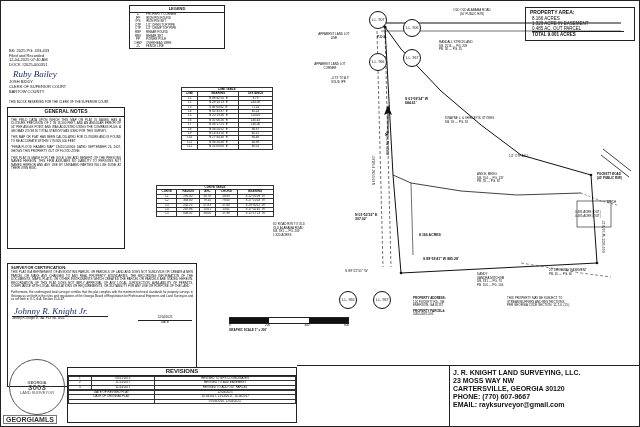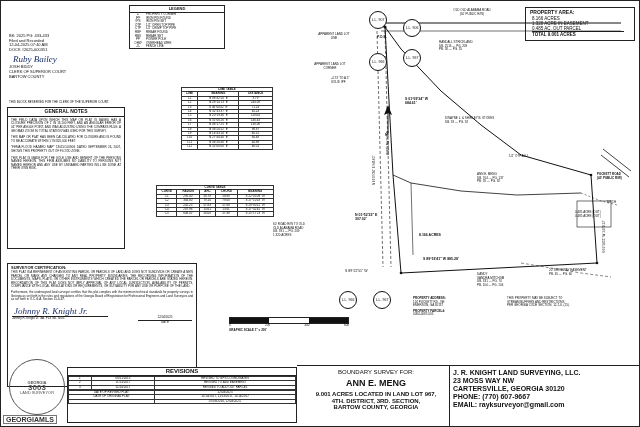--- a/index.html
+++ b/index.html
@@ -79,21 +79,21 @@
             <td class="tiny">OVERHEAD WIRE</td>
           </tr>
           <tr>
             <td class="tiny c" style="width: 16px;">-X-</td>
             <td class="tiny">FENCE LINE</td>
           </tr>
         </tbody>
     </table>
   </div>
 
-  <div class="abs" style="left:8px;top:33px;width:114px;">
+  <div class="abs" style="left:8px;top:48px;width:114px;">
     <div class="t4">BK: 2025 PG: 433-433</div>
     <div class="t4">Filed and Recorded</div>
     <div class="t4">12-04-2025 07:40 AM</div>
     <div class="t4">DOCK #2025-000351</div>
     <div class="sig" style="font-size:9px;margin:2px 0 1px 4px;">Ruby Bailey</div>
     <div class="t4">JOSH BIDDY</div>
     <div class="t4">CLERK OF SUPERIOR COURT</div>
     <div class="t4">BARTOW COUNTY</div>
   </div>
 
@@ -163,27 +163,20 @@
           <td>11/10/2017, 11/13/2017, 11/14/2017</td>
         </tr>
         <tr>
           <td></td>
           <td>07/09/2018, 12/04/2025.</td>
         </tr>
       </tbody>
     </table>
   </div>
 
-  <div class="abs" style="left:300px;top:368px;width:150px;text-align:center;">
-    <div class="t6">BOUNDARY SURVEY FOR:</div>
-    <div class="t9 b" style="margin:2px 0 3px;">ANN E. MENG</div>
-    <div class="t6 b">9.001 ACRES LOCATED IN LAND LOT 967,</div>
-    <div class="t6 b">4TH. DISTRICT, 3RD. SECTION,</div>
-    <div class="t6 b">BARTOW COUNTY, GEORGIA</div>
-  </div>
 
   <div class="abs" style="left:452px;top:368px;width:184px;">
     <div class="t7 b">J. R. KNIGHT LAND SURVEYING, LLC.</div>
     <div class="t7 b">23 MOSS WAY NW</div>
     <div class="t7 b">CARTERSVILLE, GEORGIA 30120</div>
     <div class="t7 b">PHONE: (770) 607-9667</div>
     <div class="t7 b">EMAIL: rayksurveyor@gmail.com</div>
   </div>
 
   <div class="abs" style="left:296px;top:364px;width:342px;height:1px;background:#222;"></div>

